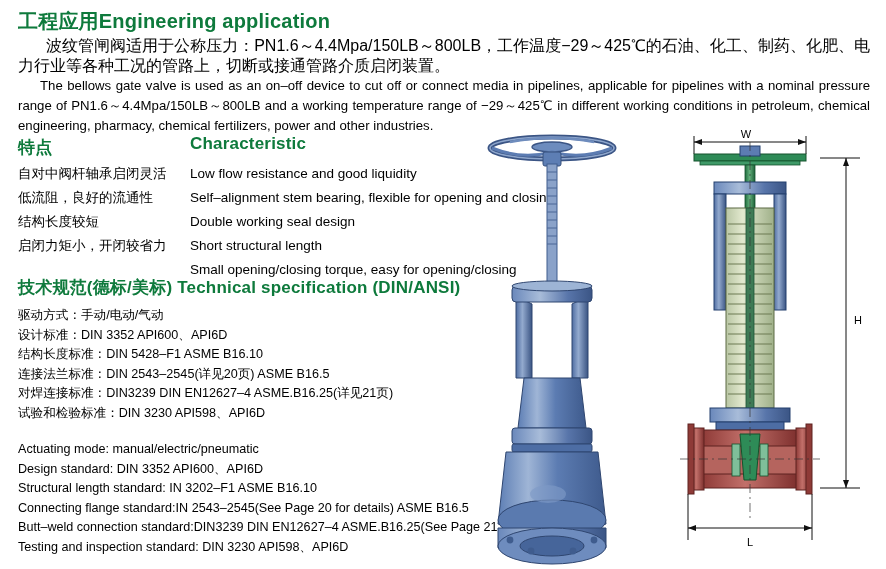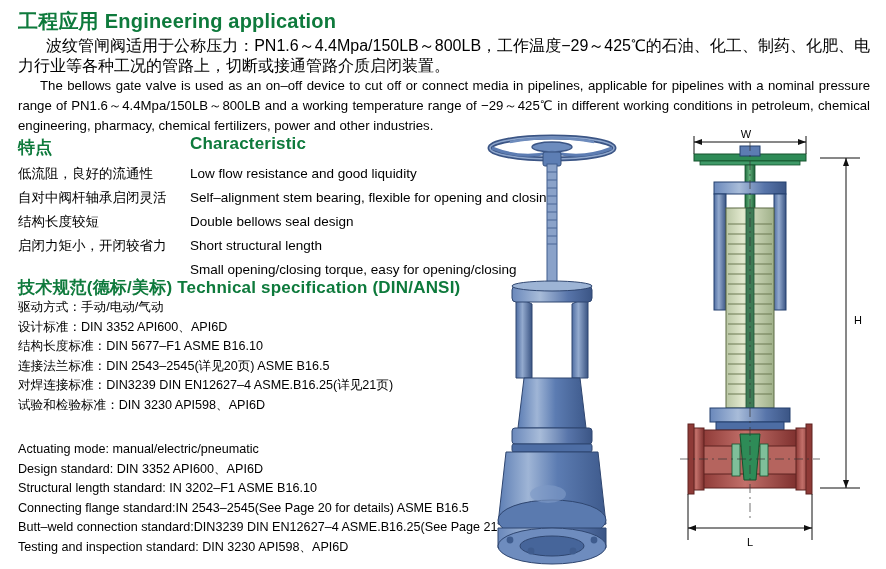--- a/index.html
+++ b/index.html
@@ -19,21 +19,21 @@
     color: #0e7a3c;
     font-weight: bold;
     letter-spacing: 0.2px;
   }
   #title-row {
     position: absolute; left: 18px; top: 8px;
     font-size: 20px;
     white-space: nowrap;
   }
   #title-row .cn { font-size: 20px; }
-  #title-row .en { font-size: 20px; margin-left: 6px; }
+  #title-row .en { font-size: 20px; }
 
   
   #intro-cn {
     position: absolute; left: 18px; top: 36px; width: 852px;
     font-size: 16px; line-height: 20px;
     text-indent: 28px;
     text-align: justify;
   }
   #intro-en {
     position: absolute; left: 18px; top: 76px; width: 852px;
@@ -60,21 +60,21 @@
     font-size: 13.5px; line-height: 24px;
   }
 
   
   #spec-head {
     position: absolute; left: 18px; top: 276px;
     font-size: 17px;
     white-space: nowrap;
   }
   #spec-cn-list {
-    position: absolute; left: 18px; top: 298px; width: 500px;
+    position: absolute; left: 18px; top: 306px; width: 500px;
     font-size: 12.6px; line-height: 19.6px;
   }
   #spec-en-list {
     position: absolute; left: 18px; top: 440px; width: 520px;
     font-size: 12.6px; line-height: 19.6px;
   }
 
   .row { white-space: nowrap; }
 
   
@@ -90,43 +90,43 @@
     <span class="cn">工程应用</span><span class="en">Engineering application</span>
   </div>
 
   <div id="intro-cn">波纹管闸阀适用于公称压力：PN1.6～4.4Mpa/150LB～800LB，工作温度−29～425℃的石油、化工、制药、化肥、电力行业等各种工况的管路上，切断或接通管路介质启闭装置。</div>
   <div id="intro-en">The bellows gate valve is used as an on–off device to cut off or connect media in pipelines, applicable for pipelines with a nominal pressure range of PN1.6～4.4Mpa/150LB～800LB and a working temperature range of −29～425℃ in different working conditions in petroleum, chemical engineering, pharmacy, chemical fertilizers, power and other industries.</div>
 
   <div id="feat-head-cn" class="h-green">特点</div>
   <div id="feat-head-en" class="h-green">Characteristic</div>
 
   <div id="feat-cn-list">
+    <div class="row">自对中阀杆轴承启闭灵活</div>
     <div class="row">低流阻，良好的流通性</div>
-    <div class="row">自对中阀杆轴承启闭灵活</div>
     <div class="row">结构长度较短</div>
     <div class="row">启闭力矩小，开闭较省力</div>
   </div>
 
   <div id="feat-en-list">
     <div class="row">Low flow resistance and good liquidity</div>
     <div class="row">Self–alignment stem bearing, flexible for opening and closing</div>
-    <div class="row">Double bellows seal design</div>
+    <div class="row">Double working seal design</div>
     <div class="row">Short structural length</div>
     <div class="row">Small opening/closing torque, easy for opening/closing</div>
   </div>
 
   <div id="spec-head" class="h-green">
     <span>技术规范(德标/美标)</span>
     <span>Technical specification (DIN/ANSI)</span>
   </div>
 
   <div id="spec-cn-list">
     <div class="row">驱动方式：手动/电动/气动</div>
     <div class="row">设计标准：DIN 3352 API600、API6D</div>
-    <div class="row">结构长度标准：DIN 5677–F1 ASME B16.10</div>
+    <div class="row">结构长度标准：DIN 5428–F1 ASME B16.10</div>
     <div class="row">连接法兰标准：DIN 2543–2545(详见20页) ASME B16.5</div>
     <div class="row">对焊连接标准：DIN3239 DIN EN12627–4  ASME.B16.25(详见21页)</div>
     <div class="row">试验和检验标准：DIN 3230  API598、API6D</div>
   </div>
 
   <div id="spec-en-list">
     <div class="row">Actuating mode: manual/electric/pneumatic</div>
     <div class="row">Design standard: DIN 3352 API600、API6D</div>
     <div class="row">Structural length standard: IN 3202–F1 ASME B16.10</div>
     <div class="row">Connecting flange standard:IN 2543–2545(See Page 20 for details) ASME B16.5</div>

